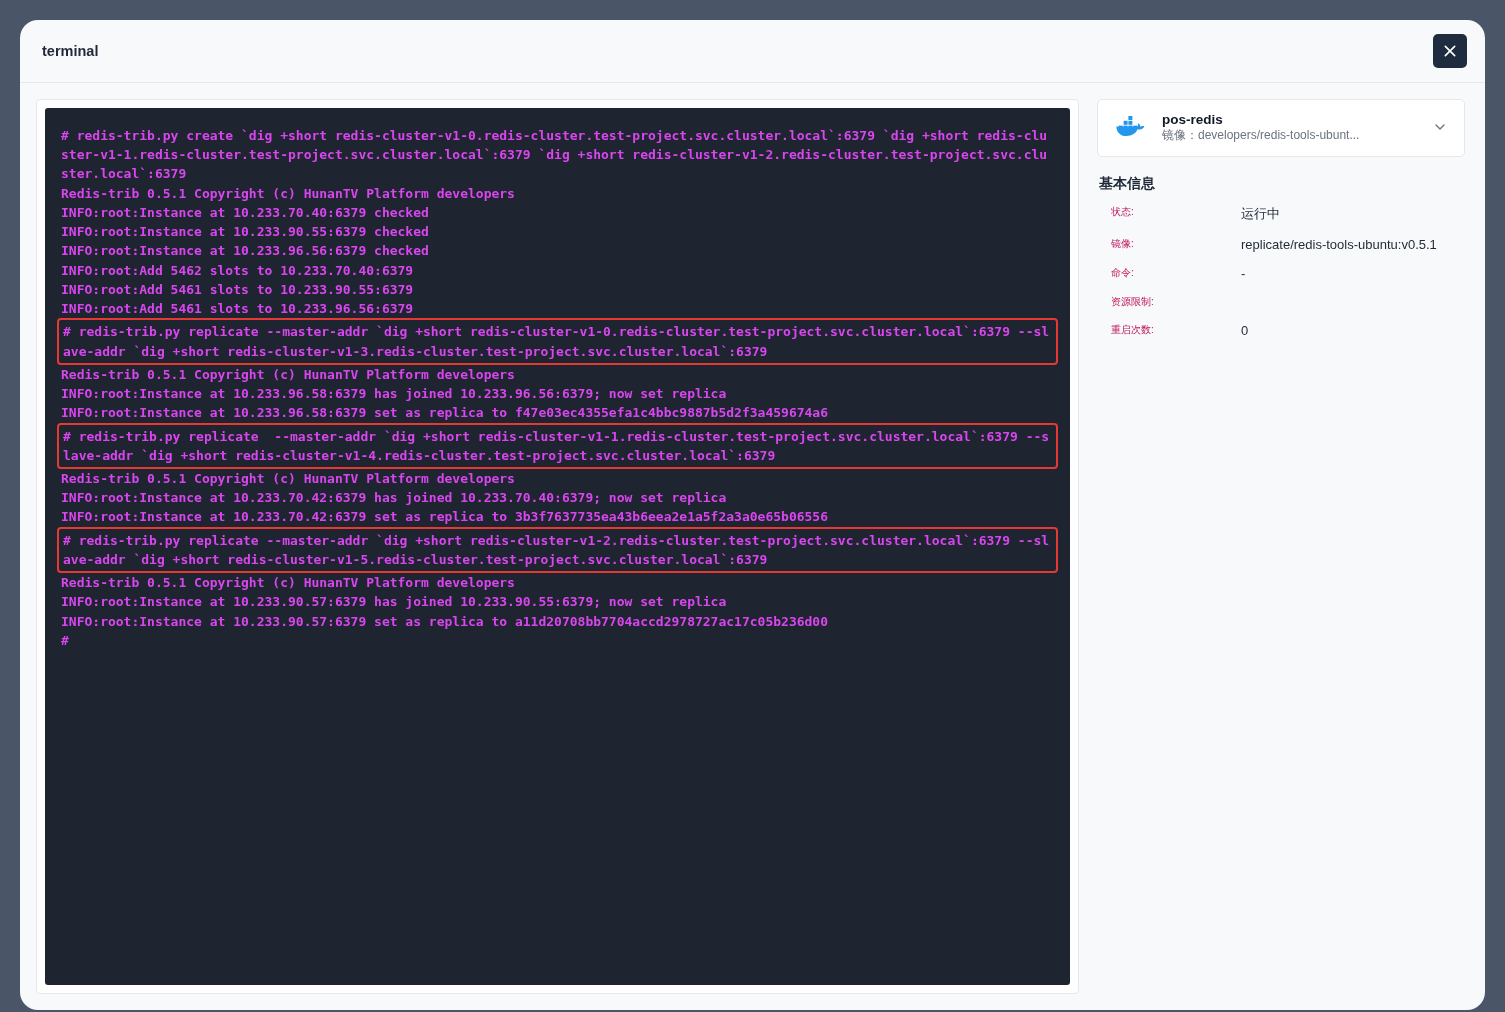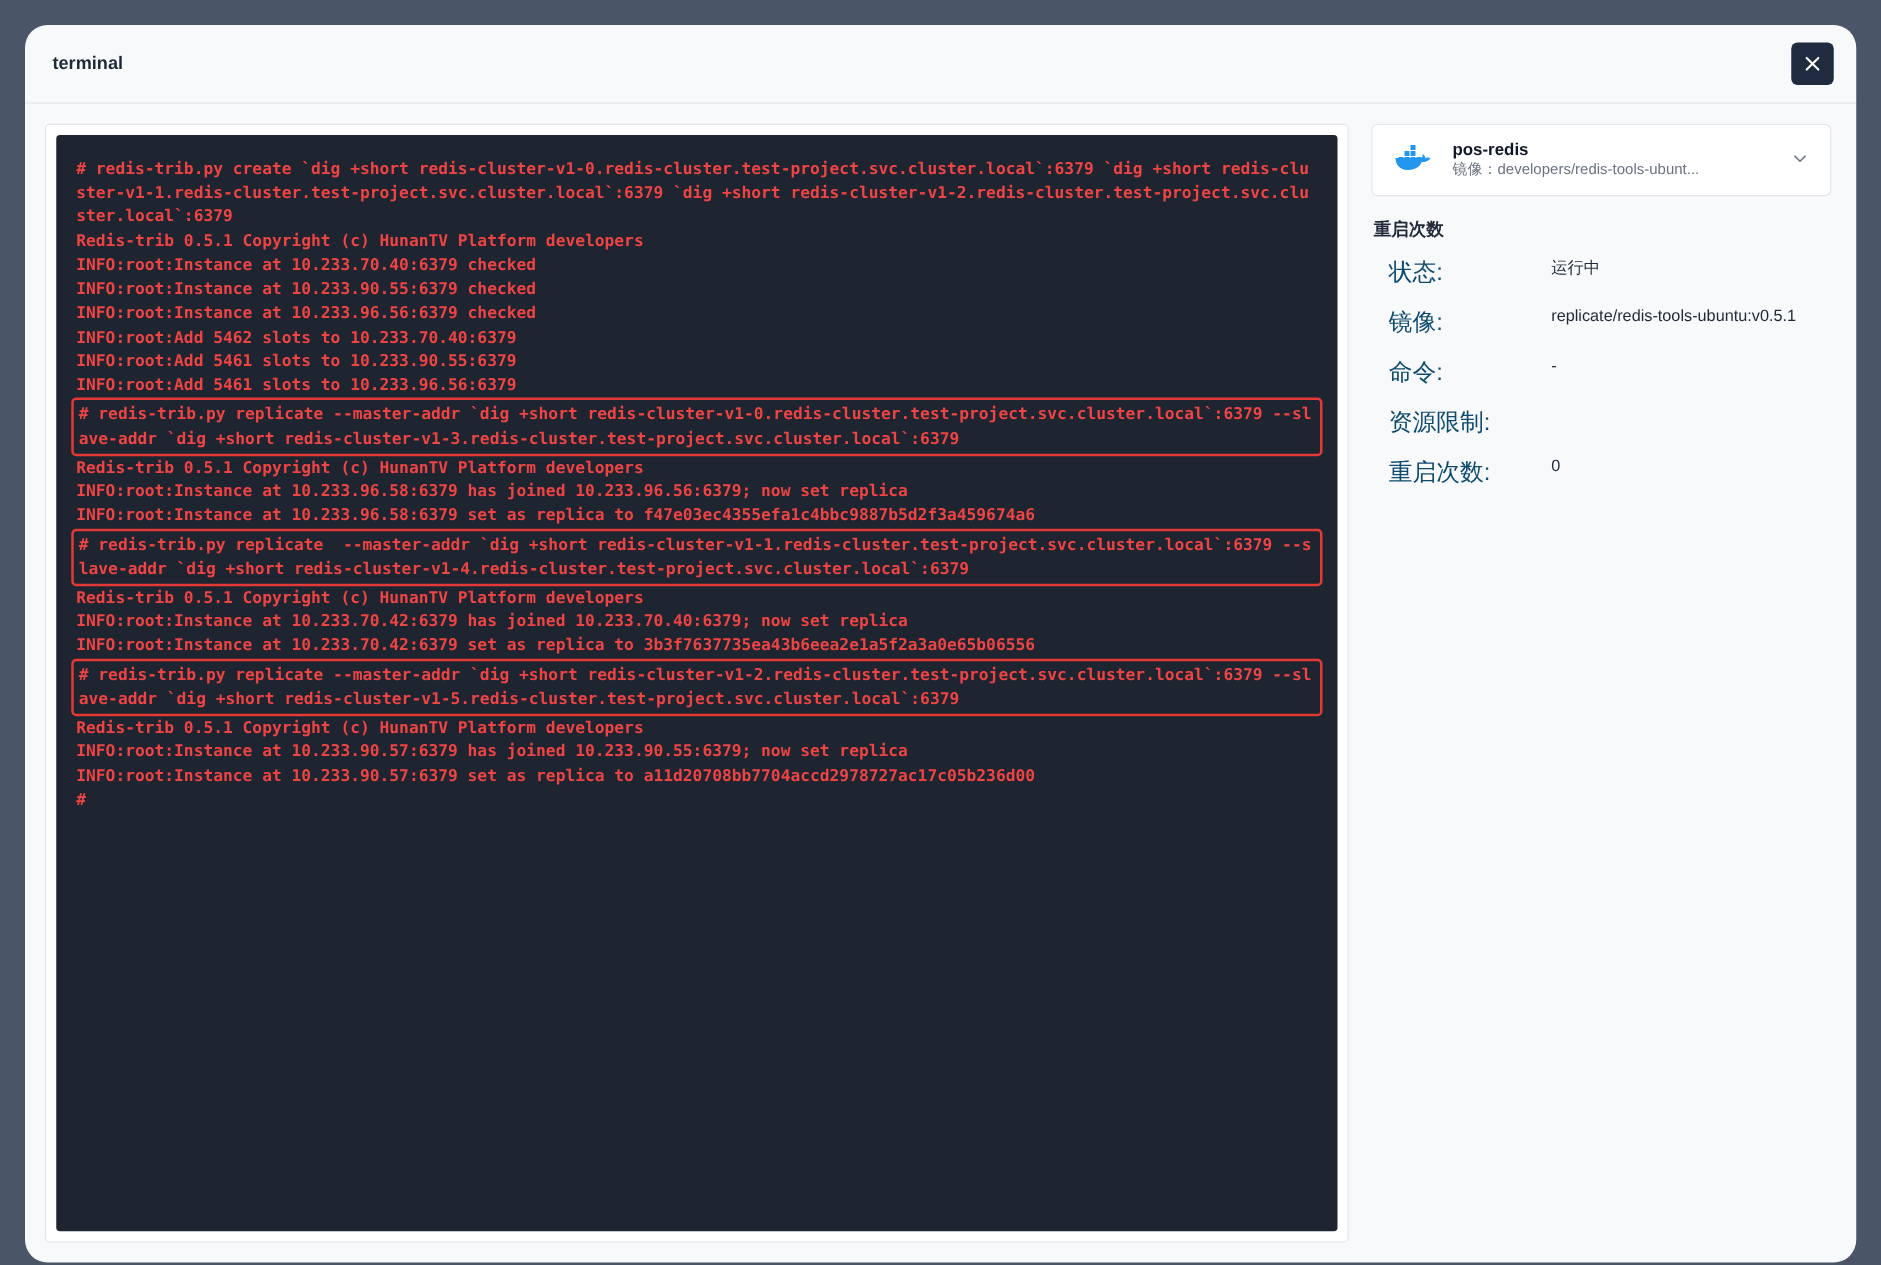--- a/index.html
+++ b/index.html
@@ -56,21 +56,21 @@
     border-radius: 4px;
     border: 1px solid #e5e7eb;
     padding: 8px;
     display: flex;
   }
   .terminal {
     flex: 1;
     background: #1e2430;
     border-radius: 3px;
     padding: 18px 16px 10px 16px;
-    color: #ef4444;
+    color: #d946ef;
     font-family: "Menlo", "Consolas", "DejaVu Sans Mono", monospace;
     font-size: 13px;
     font-weight: 700;
     line-height: 1.48;
     overflow: auto;
     white-space: pre-wrap;
     word-break: break-all;
   }
   .hlred {
     display: block;
@@ -129,22 +129,22 @@
     margin-bottom: 12px;
   }
   .info-row {
     display: flex;
     margin-bottom: 14px;
     padding-left: 14px;
   }
   .info-label {
     width: 130px;
     flex-shrink: 0;
-    color: #0c4a6e;
-    font-size: 19px;
+    color: #be185d;
+    font-size: 10px;
   }
   .info-value {
     flex: 1;
     color: #1f2937;
     font-size: 13px;
     word-break: break-word;
   }
 </style>
 </head>
 <body>
@@ -202,21 +202,21 @@
           <div class="card-title">pos-redis</div>
           <div class="card-sub"><span>镜像：</span><span>developers/redis-tools-ubunt...</span></div>
         </div>
         <div class="chev">
           <svg width="16" height="16" viewBox="0 0 24 24" fill="none" stroke="currentColor" stroke-width="2" stroke-linecap="round" stroke-linejoin="round">
               <polyline points="6 9 12 15 18 9"></polyline>
             </svg>
         </div>
       </div>
 
-      <div class="section-title">重启次数</div>
+      <div class="section-title">基本信息</div>
 
       <div class="info-row">
         <div class="info-label">状态:</div>
         <div class="info-value">运行中</div>
       </div>
       <div class="info-row">
         <div class="info-label">镜像:</div>
         <div class="info-value">replicate/redis-tools-ubuntu:v0.5.1</div>
       </div>
       <div class="info-row">

